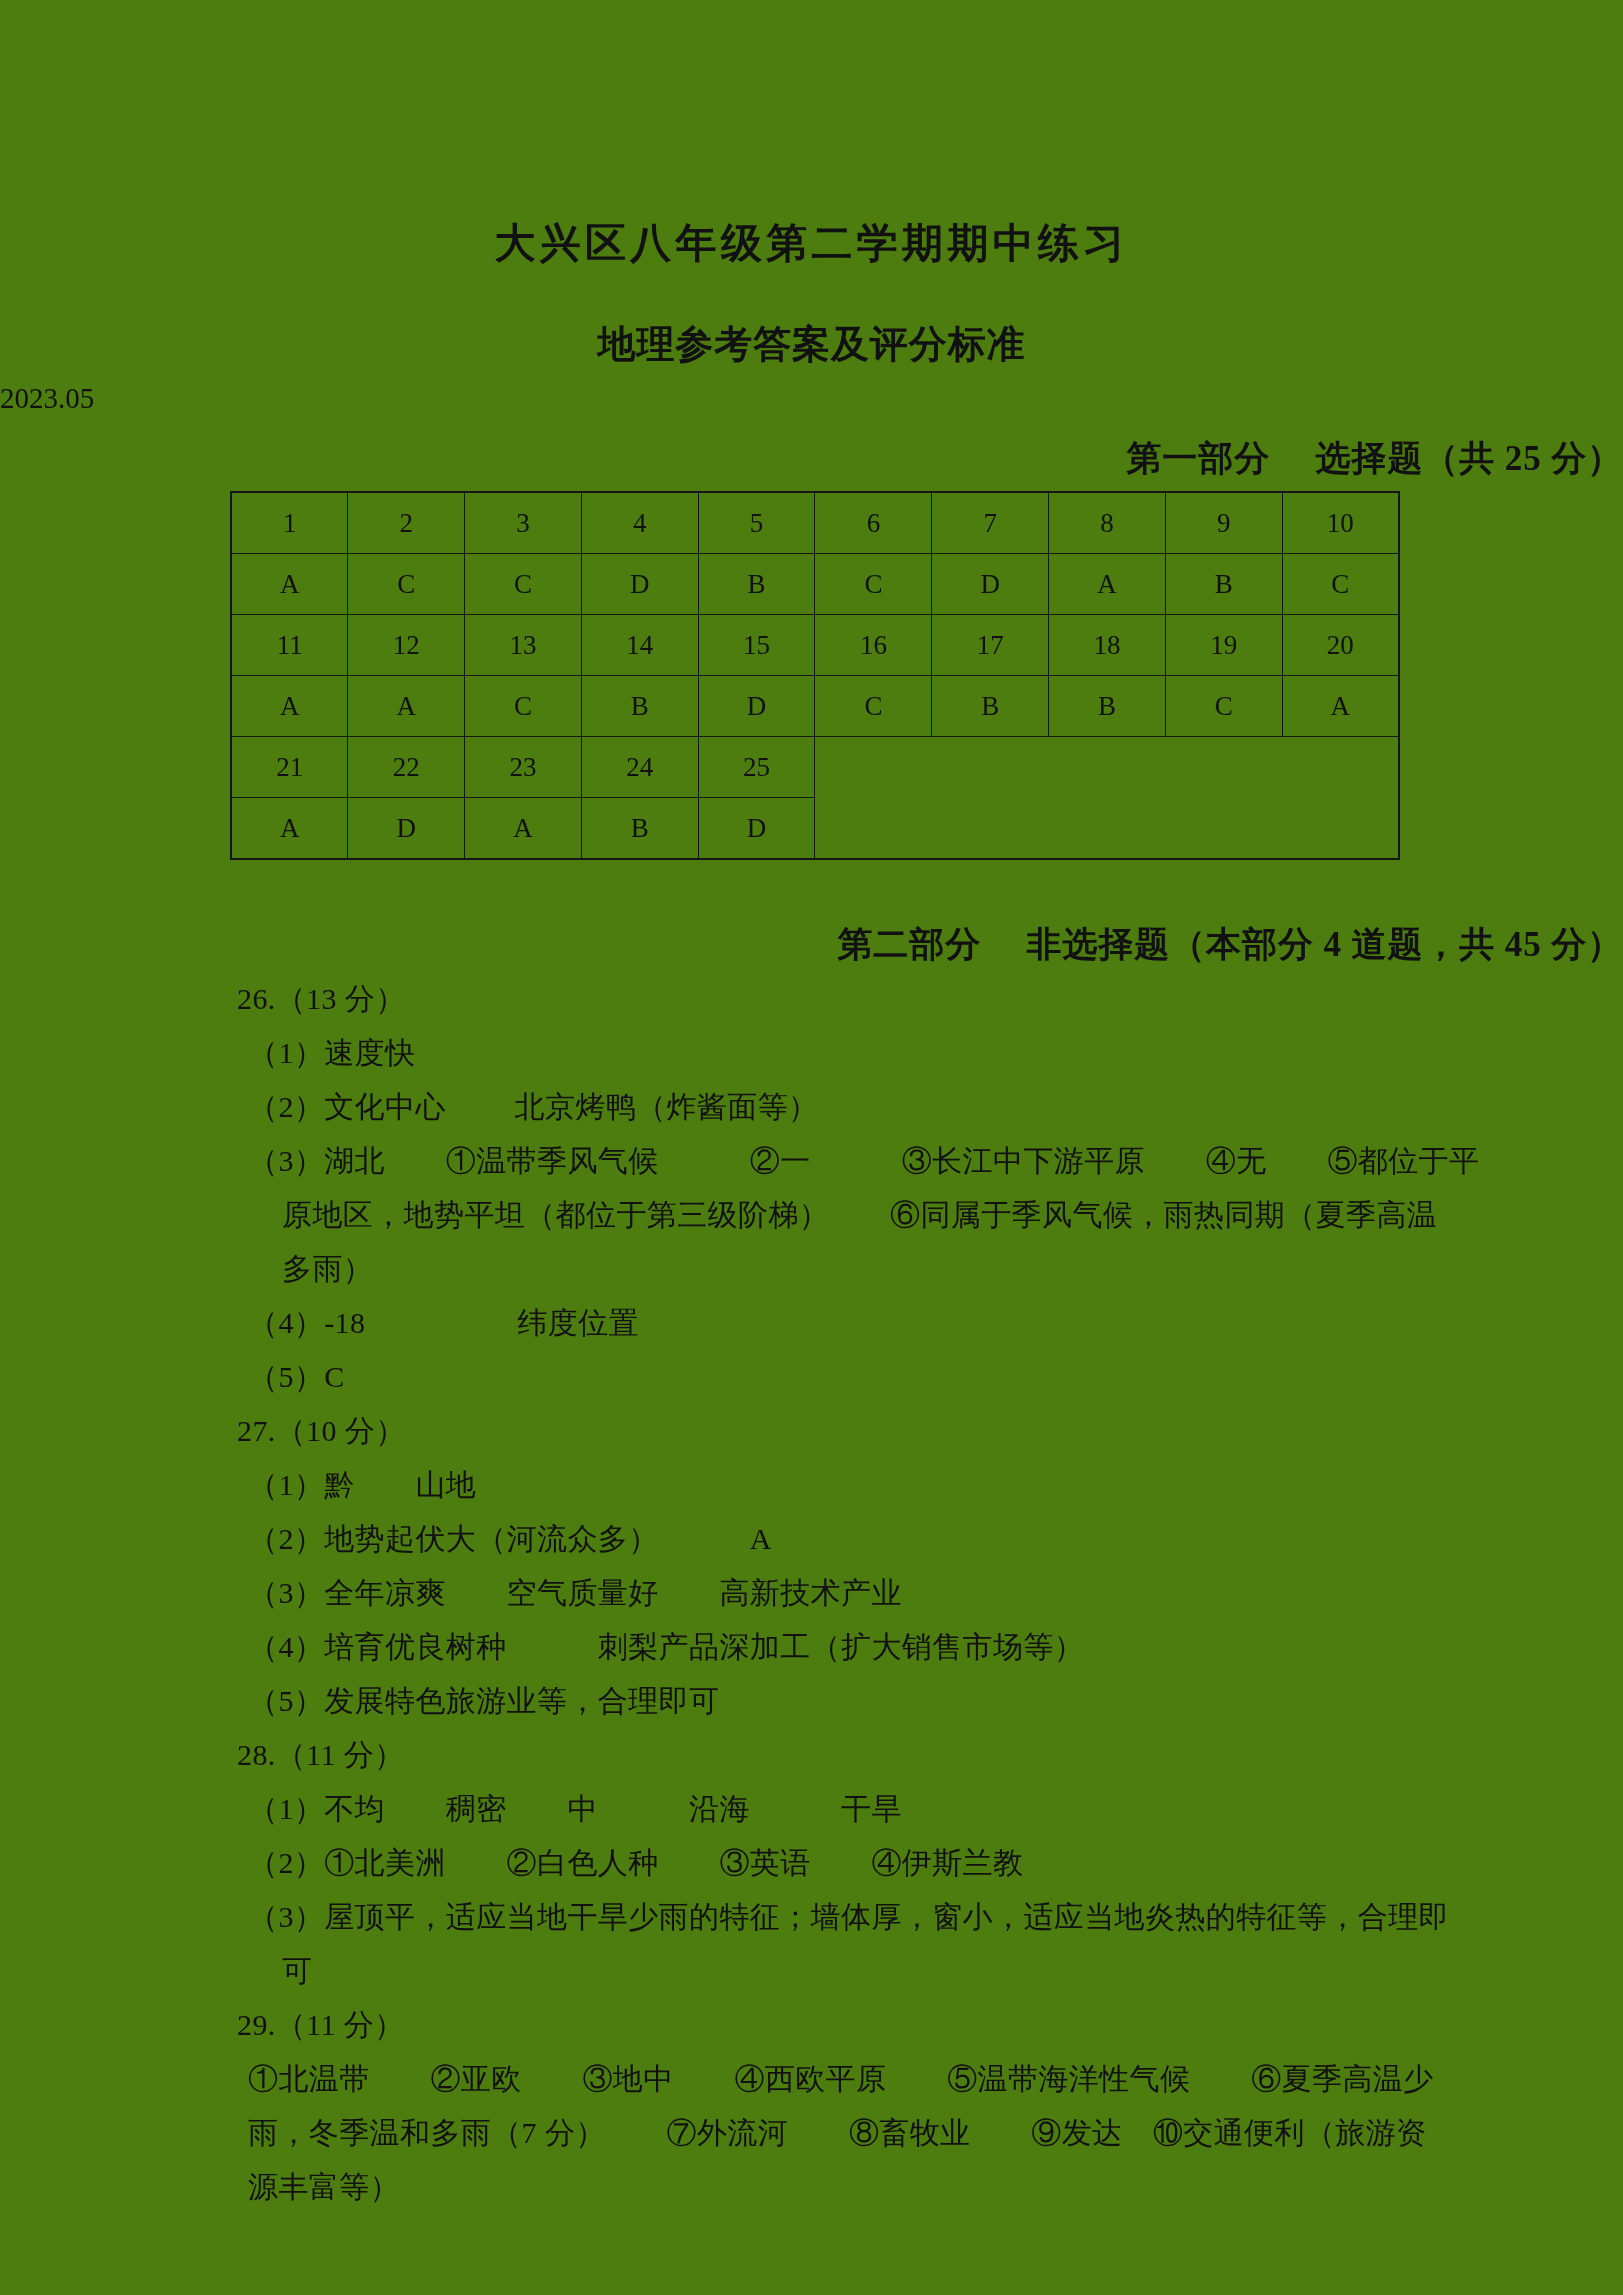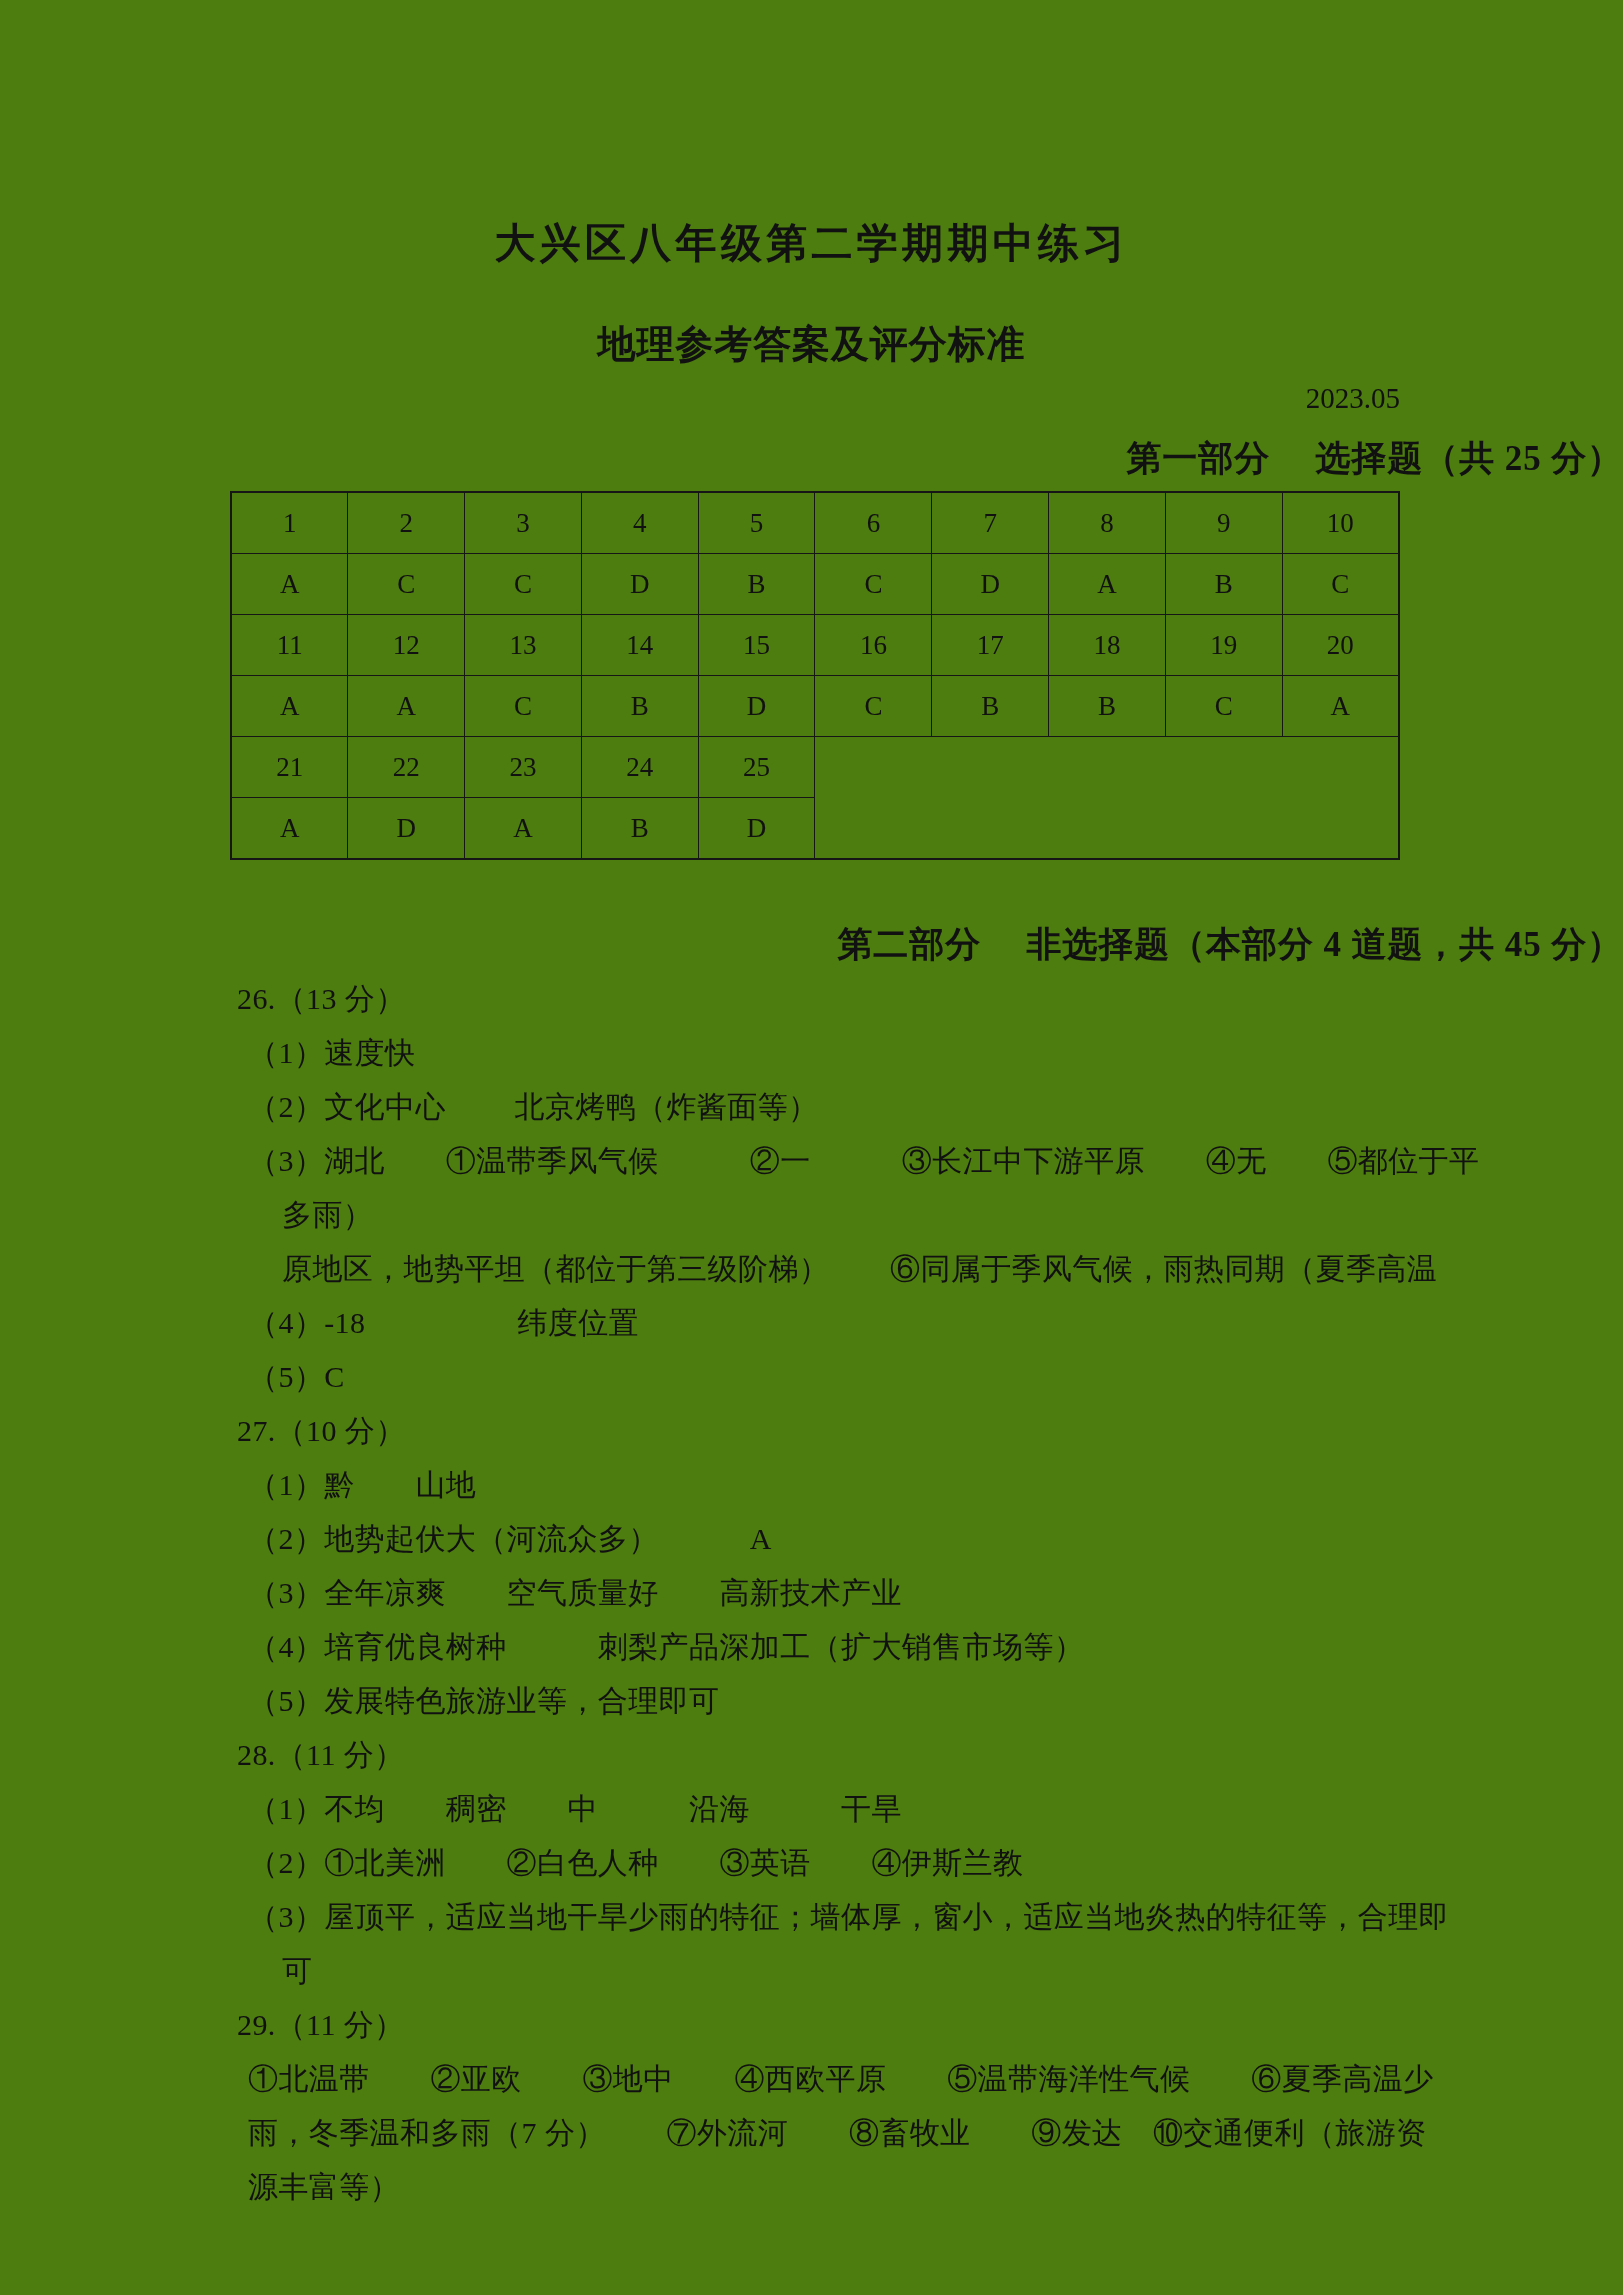--- a/index.html
+++ b/index.html
@@ -19,21 +19,21 @@
     letter-spacing:4.3px; line-height:1.2;
   }
   .doc-subtitle {
     margin:55px 0 0;
     text-align:center;
     font-size:38px; font-weight:700;
     letter-spacing:0.9px; line-height:1.15;
   }
   .doc-date {
     margin:14px 223px 0 0;
-    text-align:right;
+    text-align:left;
     font-size:29px; line-height:35px;
   }
   .part-heading {
     margin:22.4px 0 0;
     text-align:right;
     font-size:35px; font-weight:700;
     line-height:41px;
     letter-spacing:0.9px;
   }
   .part2-heading { margin:64px 0 7px; }
@@ -147,22 +147,22 @@
       </tbody>
   </table>
 
   <h3 class="part-heading part2-heading">第二部分　 非选择题（本部分 4 道题，共 45 分）</h3>
 
   <div class="answers" id="answers">
       <p class="ans ind-head">26.（13 分）</p>
       <p class="ans ind-item">（1）速度快</p>
       <p class="ans ind-item">（2）文化中心　　 北京烤鸭（炸酱面等）</p>
       <p class="ans ind-item">（3）湖北　　①温带季风气候　　　②一　　　③长江中下游平原　　④无　　⑤都位于平</p>
+      <p class="ans ind-cont">原地区，地势平坦（都位于第三级阶梯）　　⑥同属于季风气候，雨热同期（夏季高温</p>
       <p class="ans ind-cont">多雨）</p>
-      <p class="ans ind-cont">原地区，地势平坦（都位于第三级阶梯）　　⑥同属于季风气候，雨热同期（夏季高温</p>
       <p class="ans ind-item">（4）-18　　　　　纬度位置</p>
       <p class="ans ind-item">（5）C</p>
       <p class="ans ind-head">27.（10 分）</p>
       <p class="ans ind-item">（1）黔　　山地</p>
       <p class="ans ind-item">（2）地势起伏大（河流众多）　　　A</p>
       <p class="ans ind-item">（3）全年凉爽　　空气质量好　　高新技术产业</p>
       <p class="ans ind-item">（4）培育优良树种　　　刺梨产品深加工（扩大销售市场等）</p>
       <p class="ans ind-item">（5）发展特色旅游业等，合理即可</p>
       <p class="ans ind-head">28.（11 分）</p>
       <p class="ans ind-item">（1）不均　　稠密　　中　　　沿海　　　干旱</p>

